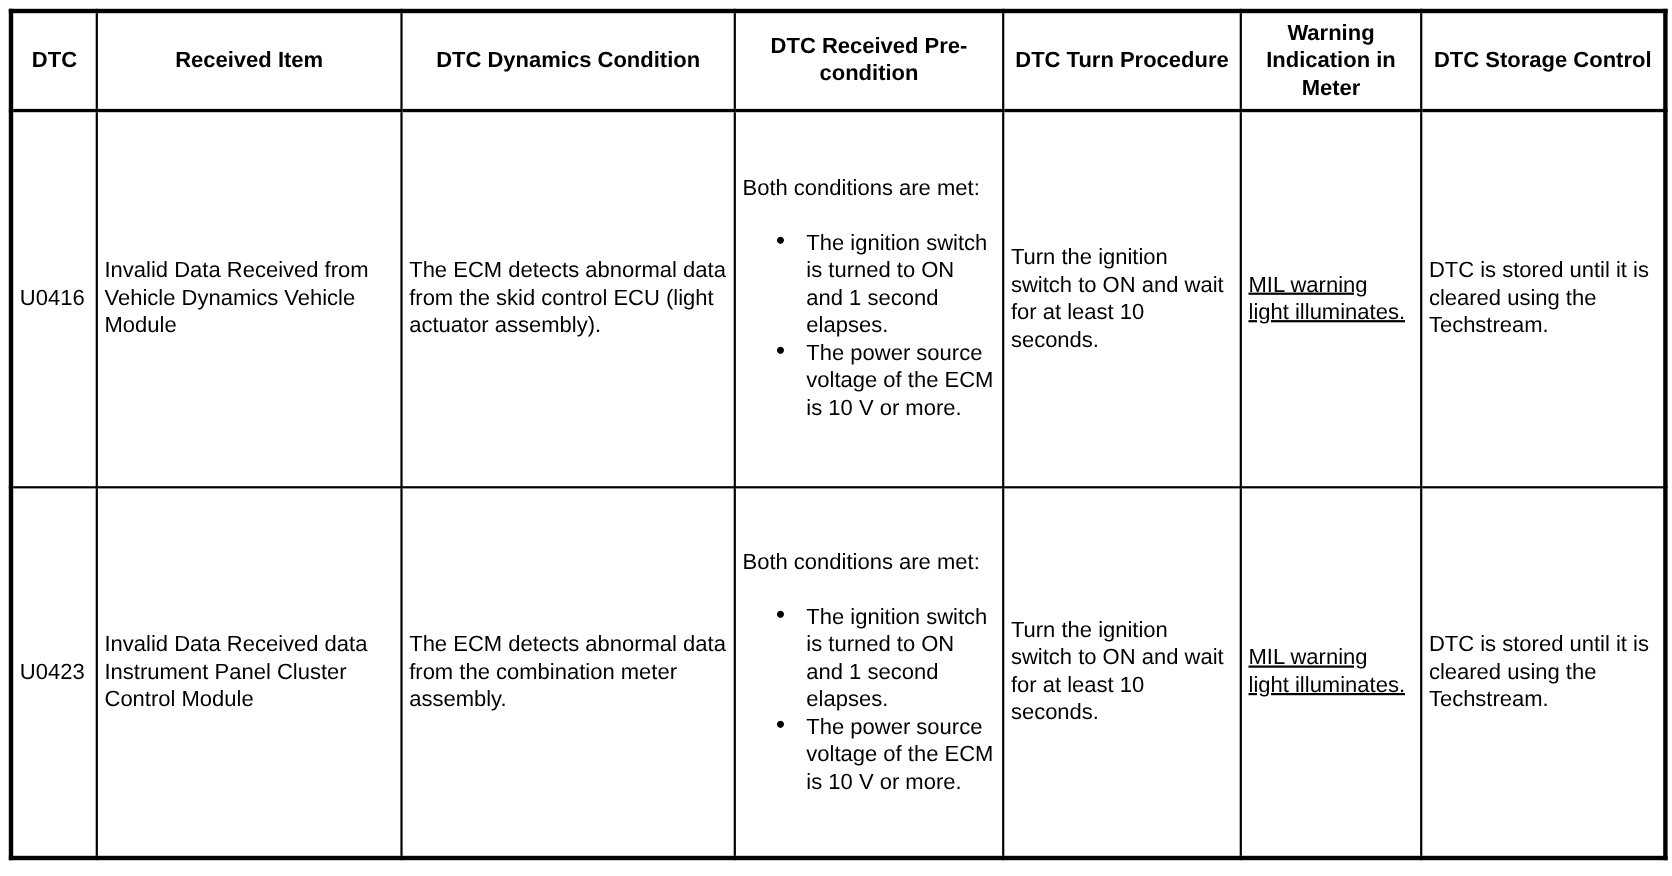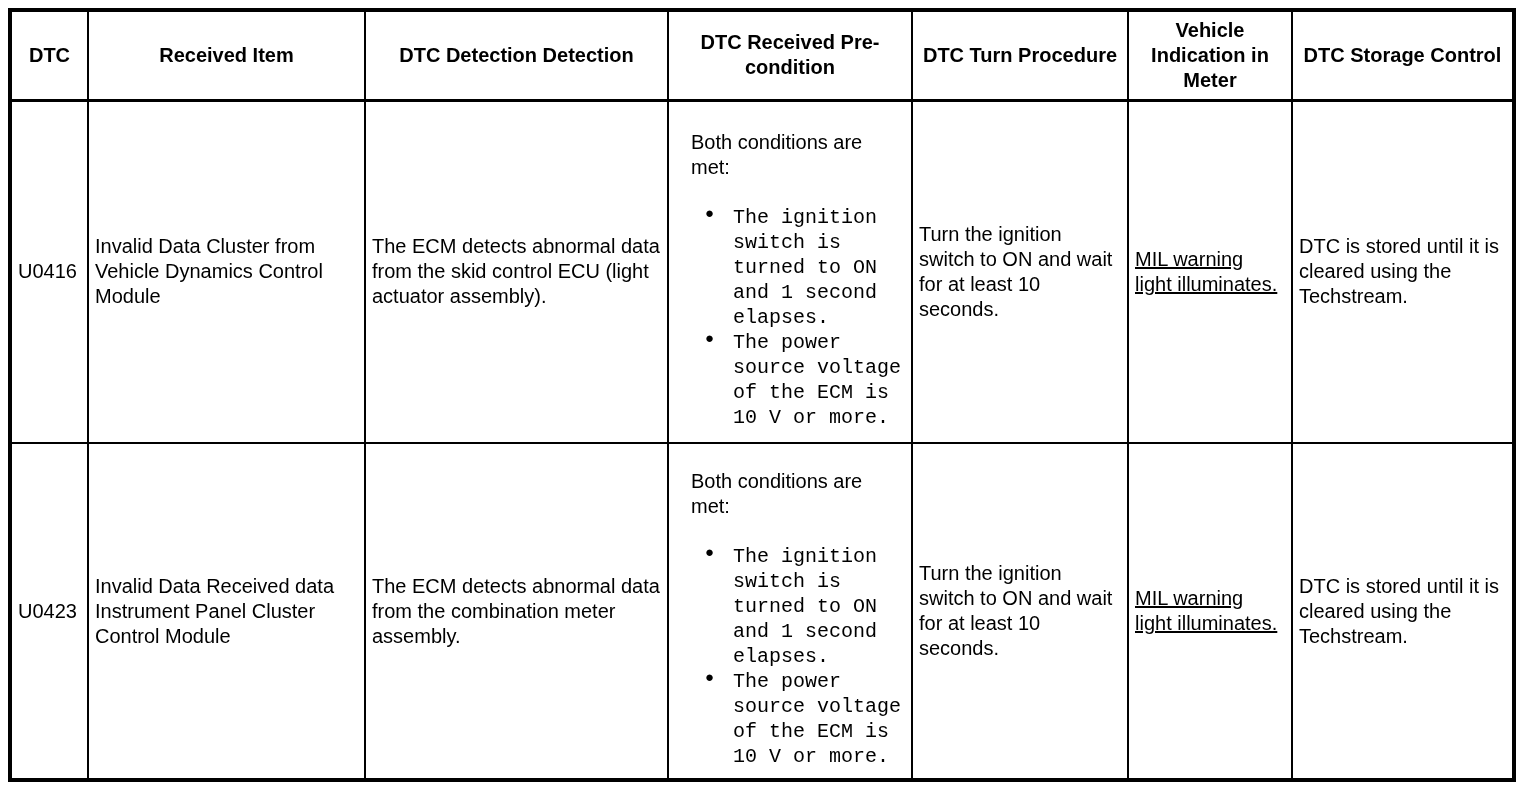--- a/index.html
+++ b/index.html
@@ -50,27 +50,26 @@
   tr.body-row-2 td { height: 337px; }
   td.cell-precondition {
     vertical-align: top;
     padding-top: 8px;
   }
   td.cell-warning {
     text-align: center;
     text-decoration: underline;
   }
   .precondition-intro {
-    margin: 16px;
+    margin: 0;
   }
   ul.bullet-list {
     list-style: none;
     margin: 25px 0 0 0;
     padding: 0 0 0 30px;
-    font-family: Liberation Mono, monospace;
   }
   ul.bullet-list li {
     position: relative;
     padding-left: 28px;
     margin: 0;
   }
   ul.bullet-list li + li {
     margin-top: 0;
   }
   ul.bullet-list li::before {
@@ -92,31 +91,31 @@
       <col style="width:303px">
       <col style="width:244px">
       <col style="width:216px">
       <col style="width:164px">
       <col style="width:222px">
     </colgroup>
     <thead>
       <tr>
         <th>DTC</th>
         <th>Received Item</th>
-        <th>DTC Detection Detection</th>
+        <th>DTC Dynamics Condition</th>
         <th>DTC Received Pre-condition</th>
         <th>DTC Turn Procedure</th>
-        <th>Vehicle Indication in Meter</th>
+        <th>Warning Indication in Meter</th>
         <th>DTC Storage Control</th>
       </tr>
     </thead>
     <tbody>
       <tr class="body-row-1">
         <td>U0416</td>
-        <td>Invalid Data Cluster from Vehicle Dynamics Control Module</td>
+        <td>Invalid Data Received from Vehicle Dynamics Vehicle Module</td>
         <td>The ECM detects abnormal data from the skid control ECU (light actuator assembly).</td>
         <td class="cell-precondition">
           <div class="precondition-intro">Both conditions are met:</div>
           <ul class="bullet-list">
             <li>The ignition switch is turned to ON and 1 second elapses.</li>
             <li>The power source voltage of the ECM is 10 V or more.</li>
           </ul>
         </td>
         <td>Turn the ignition switch to ON and wait for at least 10 seconds.</td>
         <td class="cell-warning">MIL warning light illuminates.</td>

